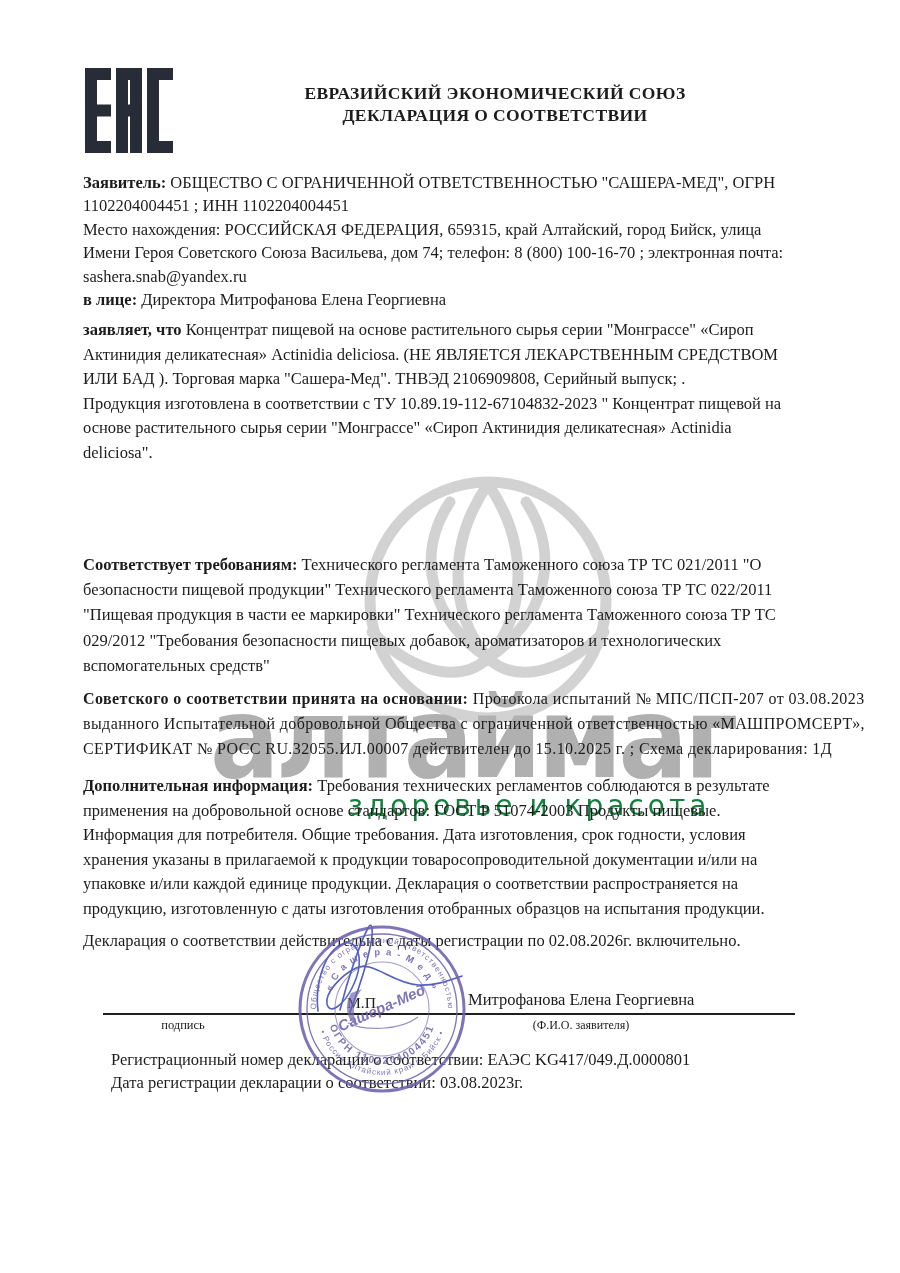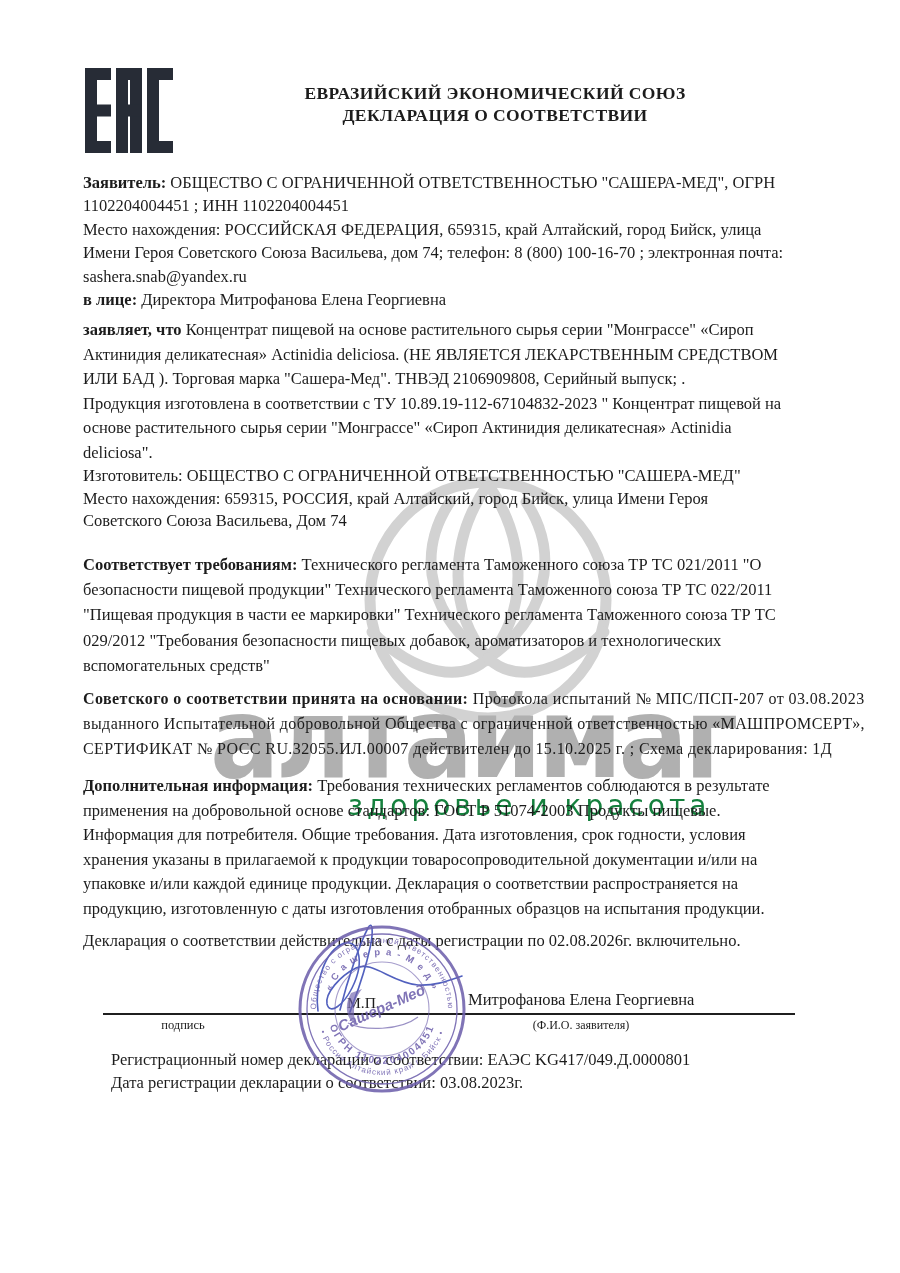--- a/index.html
+++ b/index.html
@@ -70,21 +70,20 @@
       <rect x="62" y="0" width="26" height="12"></rect>
     <rect x="62" y="73" width="26" height="12"></rect>
   </svg>
   <div class="doc doc-title">
     <div>ЕВРАЗИЙСКИЙ ЭКОНОМИЧЕСКИЙ СОЮЗ</div>
     <div>ДЕКЛАРАЦИЯ О СООТВЕТСТВИИ</div>
   </div>
 
   <div class="doc para p-applicant"><b>Заявитель:</b><span> ОБЩЕСТВО С ОГРАНИЧЕННОЙ ОТВЕТСТВЕННОСТЬЮ "САШЕРА-МЕД", ОГРН</span><br><span>1102204004451 ; ИНН 1102204004451</span><br><span>Место нахождения: РОССИЙСКАЯ ФЕДЕРАЦИЯ, 659315, край Алтайский, город Бийск, улица</span><br><span>Имени Героя Советского Союза Васильева, дом 74; телефон: 8 (800) 100-16-70 ; электронная почта:</span><br><span>sashera.snab@yandex.ru</span><br><b>в лице:</b><span> Директора Митрофанова Елена Георгиевна</span></div>
   <div class="doc para p-declares"><b>заявляет, что</b><span>  Концентрат пищевой на основе растительного сырья  серии "Монграссе" «Сироп</span><br><span>Актинидия деликатесная» Actinidia deliciosa. (НЕ ЯВЛЯЕТСЯ ЛЕКАРСТВЕННЫМ СРЕДСТВОМ</span><br><span>ИЛИ БАД ). Торговая марка "Сашера-Мед". ТНВЭД 2106909808, Серийный выпуск; .</span><br><span>Продукция изготовлена в соответствии с ТУ 10.89.19-112-67104832-2023 " Концентрат пищевой на</span><br><span>основе растительного сырья  серии "Монграссе" «Сироп Актинидия деликатесная» Actinidia</span><br><span>deliciosa".</span></div>
-  <div class="doc para p-manufacturer"><span>Изготовитель: ОБЩЕСТВО С ОГРАНИЧЕННОЙ ОТВЕТСТВЕННОСТЬЮ "САШЕРА-МЕД"</span><br><span>Место нахождения: 659315,  РОССИЯ, край Алтайский, город Бийск, улица Имени Героя</span><br><span>Советского Союза Васильева, Дом 74</span></div>
   <div class="doc para p-compliance"><b>Соответствует требованиям:</b><span> Технического регламента Таможенного союза ТР ТС 021/2011 "О</span><br><span>безопасности пищевой продукции" Технического регламента Таможенного союза ТР ТС 022/2011</span><br><span>"Пищевая продукция в части ее маркировки" Технического регламента Таможенного союза ТР ТС</span><br><span>029/2012 "Требования безопасности пищевых добавок, ароматизаторов и технологических</span><br><span>вспомогательных средств"</span></div>
   <div class="doc para p-basis"><b>Советского о соответствии принята на основании:</b><span> Протокола испытаний № МПС/ПСП-207 от 03.08.2023</span><br><span>выданного Испытательной добровольной Общества с ограниченной ответственностью «МАШПРОМСЕРТ»,</span><br><span>СЕРТИФИКАТ № РОСС RU.32055.ИЛ.00007 действителен до 15.10.2025 г. ; Схема декларирования: 1Д</span></div>
   <div class="doc para p-additional"><b>Дополнительная информация:</b><span> Требования технических регламентов соблюдаются в результате</span><br><span>применения на добровольной основе стандартов: ГОСТ Р 51074-2003 Продукты пищевые.</span><br><span>Информация для потребителя. Общие требования. Дата изготовления, срок годности, условия</span><br><span>хранения указаны в прилагаемой к продукции товаросопроводительной документации и/или на</span><br><span>упаковке и/или каждой единице продукции. Декларация о соответствии распространяется на</span><br><span>продукцию, изготовленную с даты изготовления отобранных образцов на испытания продукции.</span></div>
   <div class="doc para p-validity"><span>Декларация о соответствии действительна с даты регистрации по 02.08.2026г. включительно.</span></div>
   <div class="doc para p-registration"><span>Регистрационный номер декларации о соответствии: ЕАЭС KG417/049.Д.0000801</span><br><span>Дата регистрации декларации о соответствии: 03.08.2023г.</span></div>
 
   <div class="doc sig-line"></div>
   <div class="doc sig-caption">подпись</div>
   <div class="doc mp-label">М.П.</div>
   <div class="doc applicant-name">Митрофанова Елена Георгиевна</div>

